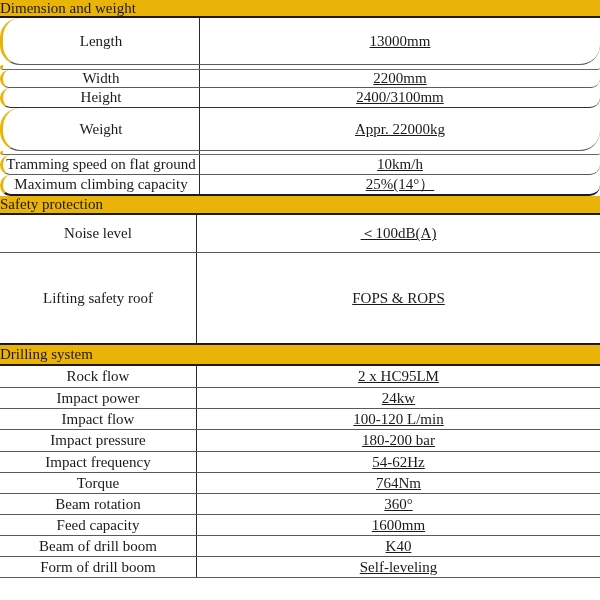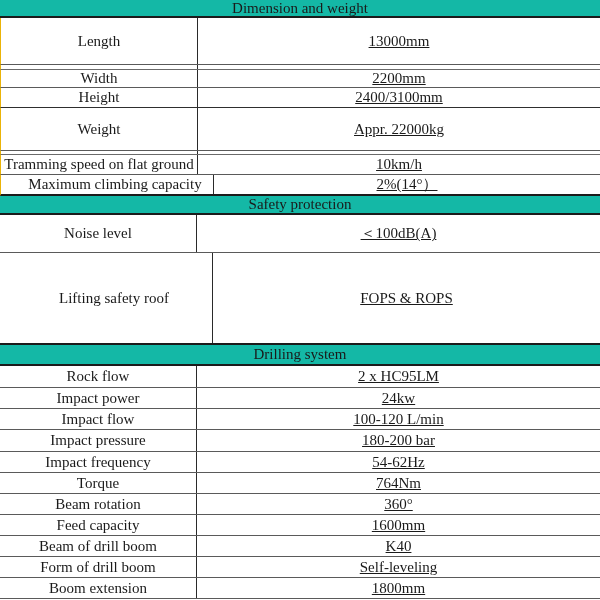--- a/index.html
+++ b/index.html
@@ -5,49 +5,49 @@
   * { margin: 0; padding: 0; box-sizing: border-box; }
   html, body { background: #ffffff; }
   body {
     width: 600px; height: 600px; overflow: hidden;
     font-family: "Liberation Serif", "DejaVu Serif", serif;
     color: #1a1a1a;
   }
   .spec-table { width: 600px; }
 
   .section-header {
-    display: flex; align-items: center; justify-content: center;
+    display: flex; align-items: center; 
     font-size: 15px;
     border-bottom: 2px solid #1b1b1b;
-    background: #14b8a6;
+    background: #eab308;
   }
   .hdr1 { height: 18px; }
   .hdr2 { height: 19px; }
   .hdr3 { height: 21px; }
 
   .row, .gap { display: flex; width: 600px; }
   .row { border-bottom: 1px solid #5a5a5a; }
   .gap { border-bottom: 1px solid #6a6a6a; }
 
-  .dark-b { border-bottom: 2px solid #1b1b1b; padding-left: 16px; }
+  .dark-b { border-bottom: 2px solid #1b1b1b; }
   .mid-b  { border-bottom: 1px solid #2e2e2e; }
 
   .lbl {
     width: 197px; flex: 0 0 197px;
     border-right: 1px solid #2a2a2a;
     display: flex; align-items: center; justify-content: center;
     text-align: center; font-size: 15px; line-height: 1.1;
   }
   .val {
     flex: 1 1 auto;
     display: flex; align-items: center; justify-content: center;
     text-align: center; font-size: 15px; line-height: 1.1; text-decoration: underline;
   }
   
-  .sec1-edge { border-left: 1px solid #eab308; }
+  .sec1-edge { border-left: 3px solid #eab308; border-radius: 20px; }
 </style>
 </head>
 <body>
 
 <div class="spec-table">
 
   <div class="section-header hdr1">
     <span>Dimension and weight</span>
   </div>
 
@@ -74,21 +74,21 @@
   <div class="gap sec1-edge" style="height:4px">
     <div class="lbl"></div>
       <div class="val"></div>
   </div>
   <div class="row sec1-edge" style="height:20px">
     <div class="lbl">Tramming speed on flat ground</div>
     <div class="val">10km/h</div>
   </div>
   <div class="row sec1-edge dark-b" style="height:21px">
     <div class="lbl">Maximum climbing capacity</div>
-    <div class="val">2%(14°）</div>
+    <div class="val">25%(14°）</div>
   </div>
 
   <div class="section-header hdr2">
     <span>Safety protection</span>
   </div>
 
   <div class="row" style="height:38px">
     <div class="lbl">Noise level</div>
     <div class="val">＜100dB(A)</div>
   </div>
@@ -134,18 +134,14 @@
     <div class="val">1600mm</div>
   </div>
   <div class="row" style="height:21px">
     <div class="lbl">Beam of drill boom</div>
     <div class="val">K40</div>
   </div>
   <div class="row" style="height:21px">
     <div class="lbl">Form of drill boom</div>
     <div class="val">Self-leveling</div>
   </div>
-  <div class="row" style="height:21px">
-    <div class="lbl">Boom extension</div>
-    <div class="val">1800mm</div>
-  </div>
 
 </div>
 
 </body></html>

